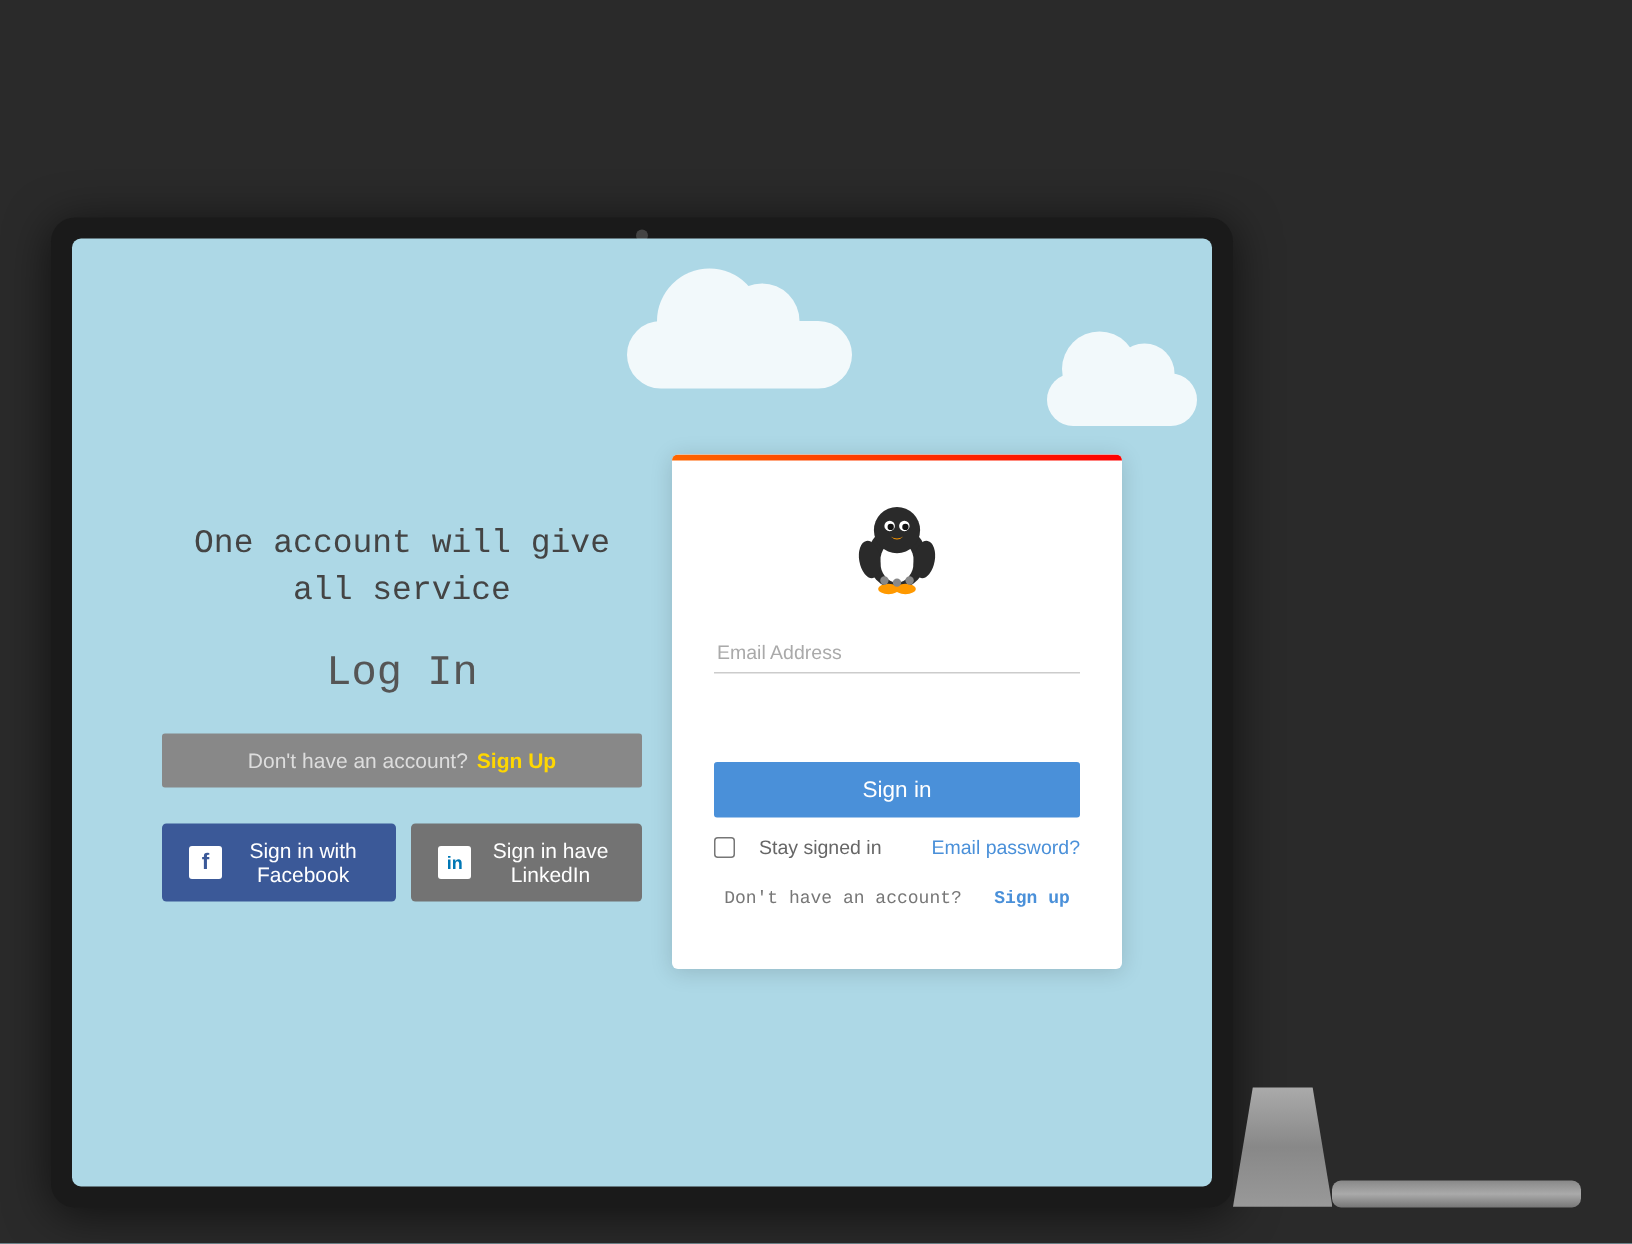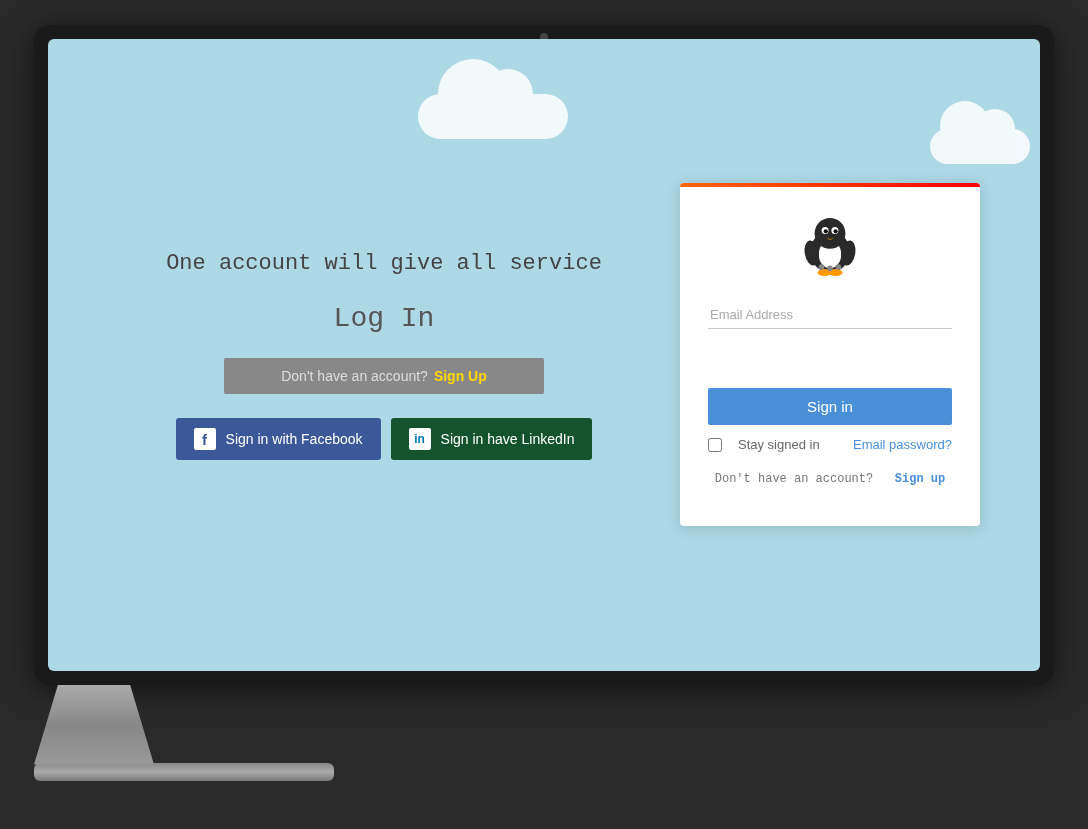--- a/index.html
+++ b/index.html
@@ -13,22 +13,21 @@
       justify-content: center;
       font-family: Arial, sans-serif;
       overflow: hidden;
     }
 
     .monitor-wrapper {
       position: relative;
       width: 1020px;
       height: 780px;
       display: flex;
-      flex-direction: column;
-      align-items: flex-start;
+      align-items: flex-end;
     }
 
     .monitor-body {
       width: 1020px;
       height: 660px;
       background: #1a1a1a;
       border-radius: 16px;
       padding: 14px;
       position: relative;
       box-shadow: 0 4px 30px rgba(0,0,0,0.6);
@@ -155,21 +154,21 @@
       padding: 10px 18px;
       font-size: 14px;
       cursor: pointer;
       display: flex;
       align-items: center;
       gap: 10px;
       border-radius: 3px;
     }
 
     .linkedin-btn {
-      background: #14532d;
+      background: #737373;
       color: white;
       border: none;
       padding: 10px 18px;
       font-size: 14px;
       cursor: pointer;
       display: flex;
       align-items: center;
       gap: 10px;
       border-radius: 3px;
     }

